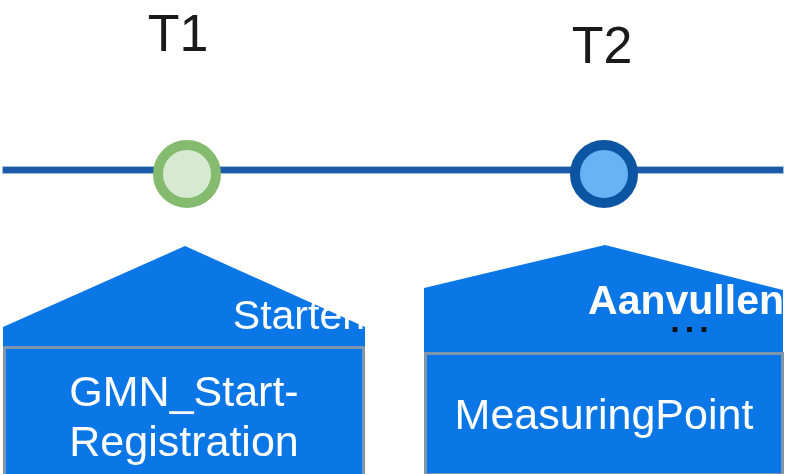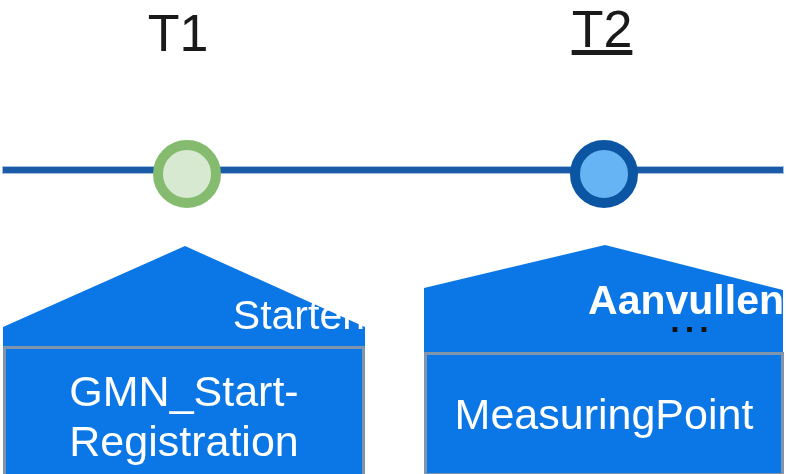--- a/index.html
+++ b/index.html
@@ -17,21 +17,21 @@
   }
   .tp-label {
     position: absolute;
     width: 120px;
     text-align: center;
     font-size: 52px;
     line-height: 42px;
     color: var(--label-text, #1a1a1a);
   }
   .tp-label.t1 { left: 118px; top: 12px; }
-  .tp-label.t2 { left: 542px; top: 8px; text-decoration: underline; }
+  .tp-label.t2 { left: 542px; top: 24px; }
 
   .timeline {
     position: absolute;
     left: 2px;
     top: 166px;
     width: 780px;
     height: 6px;
     background: var(--line-blue, #1A5AA6);
     border: 1px solid var(--line-edge, #9FC0E0);
   }

